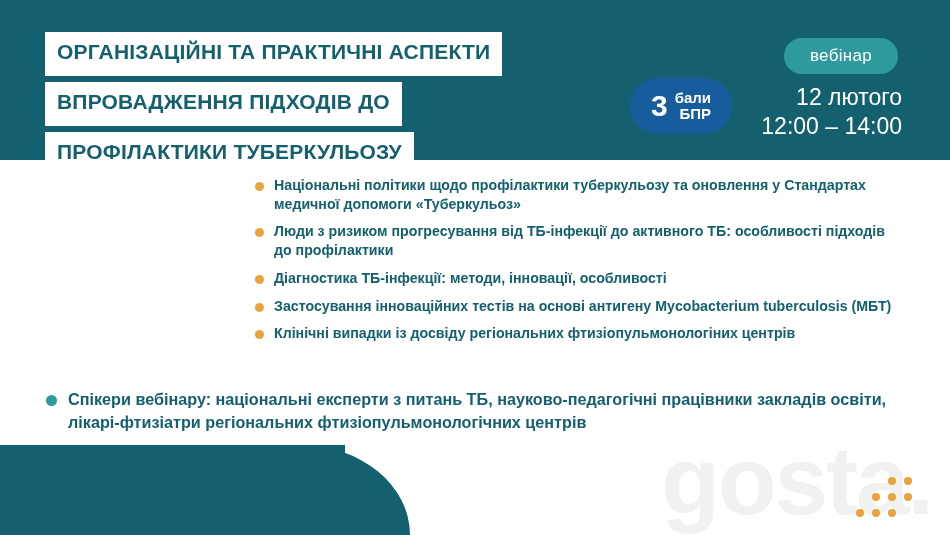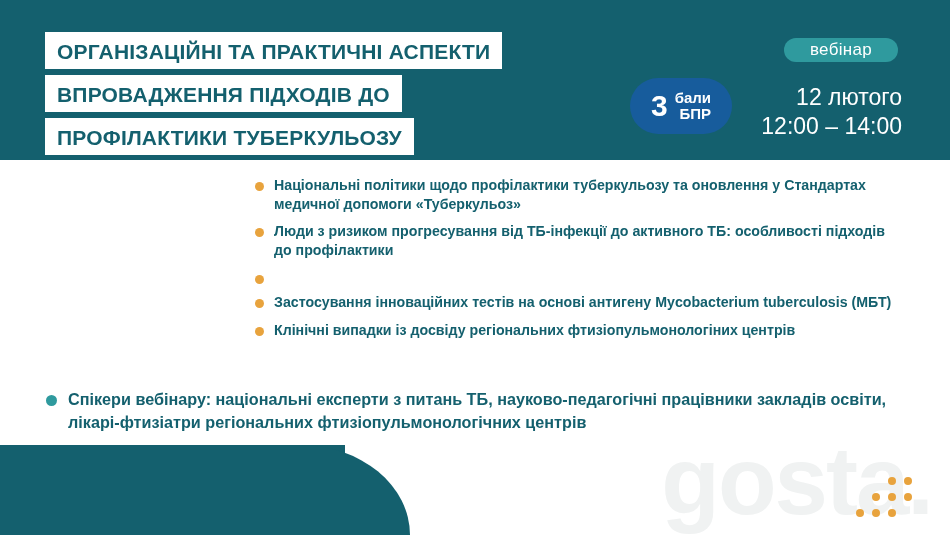--- a/index.html
+++ b/index.html
@@ -56,35 +56,35 @@
     width: 560px;
   }
   .title-line {
     display: inline-block;
     background: #ffffff;
     color: #14606e;
     font-weight: bold;
     font-size: 21px;
     letter-spacing: 0.2px;
     line-height: 1;
-    padding: 9px 12px 7px 12px;
+    padding: 9px 12px 14px 12px;
     margin-bottom: 6px;
     text-transform: uppercase;
     white-space: nowrap;
   }
 
   
   .webinar-pill {
     position: absolute;
     right: 52px;
     top: 38px;
     background: #2f9a9e;
     color: #ffffff;
     font-size: 17px;
-    padding: 2px 26px;
+    padding: 8px 26px;
     border-radius: 20px;
     letter-spacing: 0.3px;
   }
 
   
   .date-block {
     position: absolute;
     right: 48px;
     top: 83px;
     text-align: right;
@@ -255,20 +255,21 @@
     <div class="bullet-row">
       <span class="bullet-dot"></span>
       <span class="bullet-text">Національні політики щодо профілактики туберкульозу та оновлення у Стандартах медичної допомоги «Туберкульоз»</span>
     </div>
     <div class="bullet-row">
       <span class="bullet-dot"></span>
       <span class="bullet-text">Люди з ризиком прогресування від ТБ-інфекції до активного ТБ: особливості підходів до профілактики</span>
     </div>
     <div class="bullet-row">
       <span class="bullet-dot"></span>
+      <span class="bullet-text">Діагностика ТБ-інфекції: методи, інновації, особливості</span>
     </div>
     <div class="bullet-row">
       <span class="bullet-dot"></span>
       <span class="bullet-text">Застосування інноваційних тестів на основі антигену Mycobacterium tuberculosis (МБТ)</span>
     </div>
     <div class="bullet-row">
       <span class="bullet-dot"></span>
       <span class="bullet-text">Клінічні випадки із досвіду регіональних фтизіопульмонологіних центрів</span>
     </div>
   </div>

